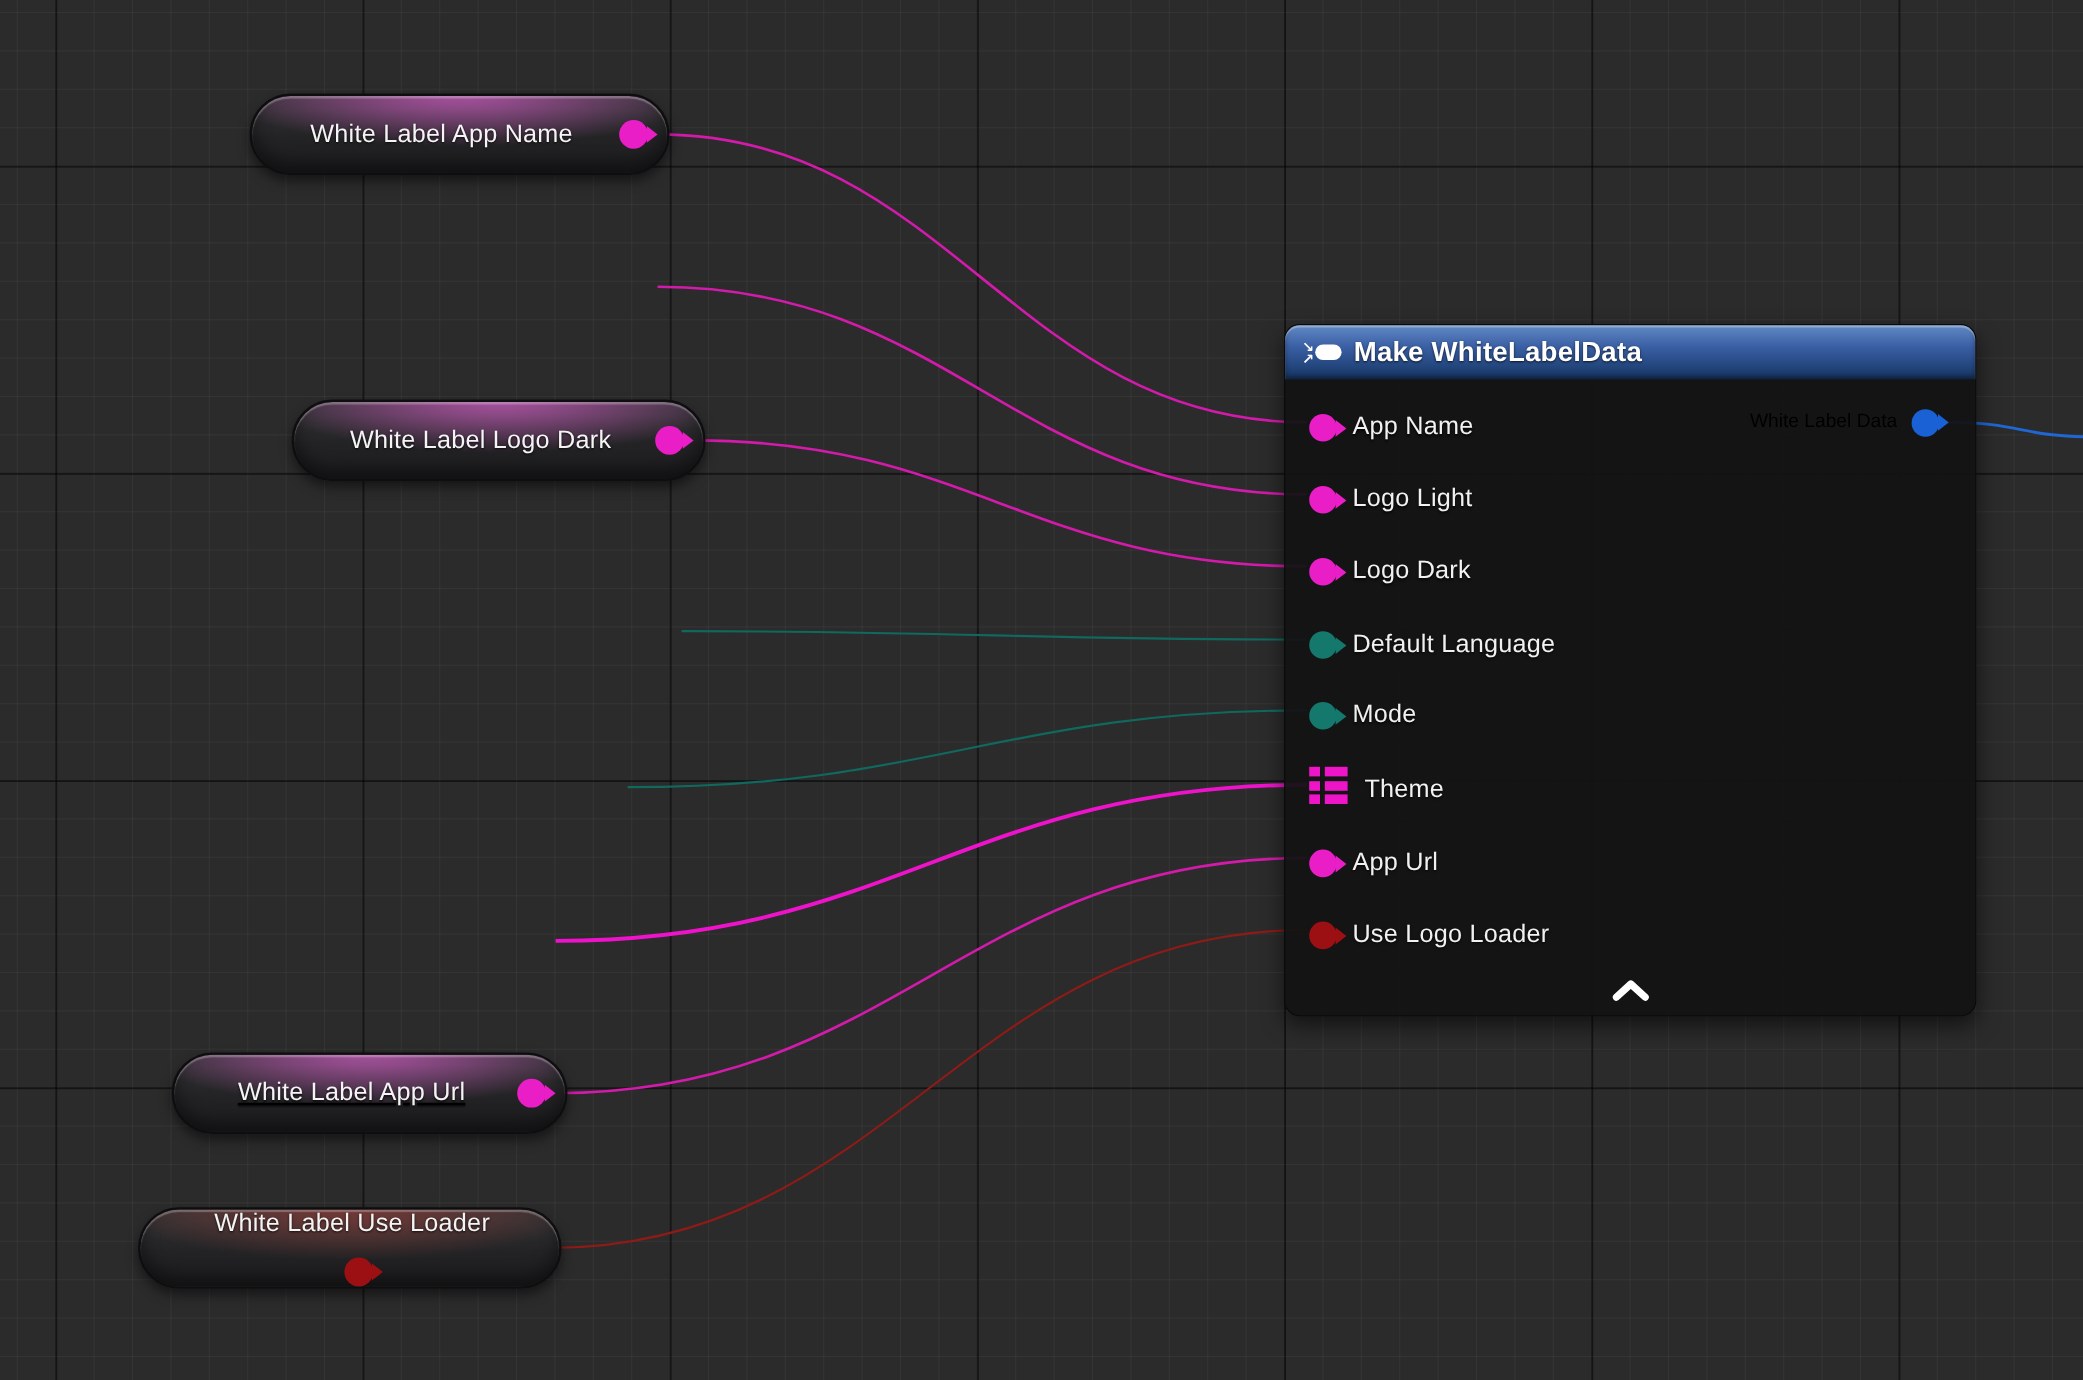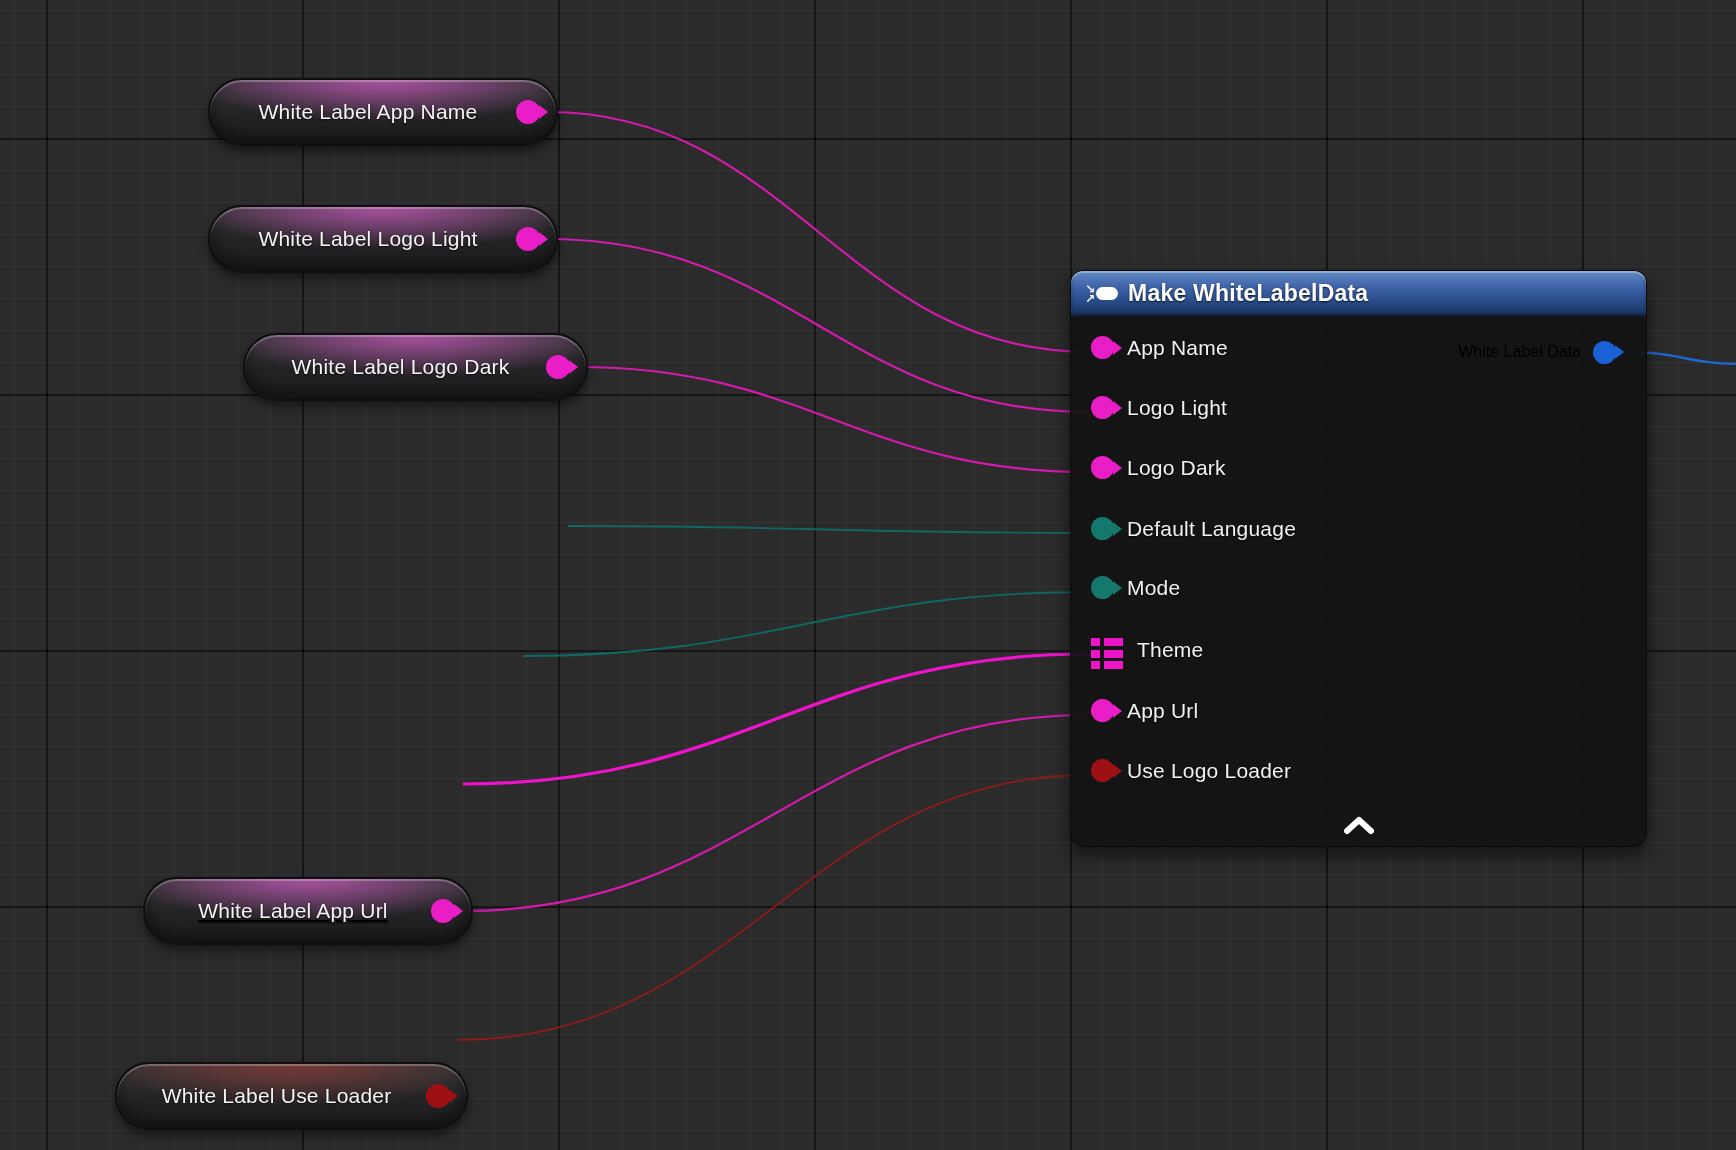--- a/index.html
+++ b/index.html
@@ -58,21 +58,21 @@
   .struct-grid i{background:currentColor;display:block;}
   .getter .pin,.getter .struct-grid{margin-left:10px;}
   
   .g0{left:208px;top:78px;width:350px;}
   .g1{left:208px;top:205px;width:350px;}
   .g2{left:243px;top:333px;width:345px;}
   .g3{left:142px;top:492px;width:436px;}
   .g4{left:143px;top:622px;width:390px;}
   .g5{left:143px;top:750px;width:330px;}
   .g6{left:143px;top:877px;width:330px;text-decoration:underline;}
-  .g7{left:115px;top:1062px;width:353px;}
+  .g7{left:115px;top:1006px;width:353px;flex-direction:column;}
   
   .make-node{
     position:absolute;z-index:2;
     left:1070px;top:270px;width:577px;height:577px;
     border-radius:13px;
     background:rgba(19,19,20,0.94);
     border:1px solid #0a0a0b;
     box-shadow:0 8px 18px rgba(0,0,0,0.55);
   }
   .make-header{
@@ -88,21 +88,21 @@
     font-family:"DejaVu Sans", sans-serif;
     font-size:12px;line-height:10px;font-weight:700;
   }
   .make-icon .pill{width:22px;height:13px;border-radius:7px;background:#fff;margin-left:1px;}
   .make-title{
     color:#fff;font-size:23px;font-weight:700;letter-spacing:0.2px;
     text-shadow:0 1px 2px rgba(0,0,0,0.75);white-space:nowrap;
   }
   .mrow{
     position:absolute;left:20px;height:32px;
-    display:flex;align-items:flex-start;gap:13px;
+    display:flex;align-items:flex-end;gap:13px;
   }
   .mrow .plabel{
     color:#f1f1f1;font-size:21px;letter-spacing:0.2px;
     text-shadow:0 1px 2px rgba(0,0,0,0.8);white-space:nowrap;
   }
   .mrow-out{
     position:absolute;right:30px;height:32px;
     display:flex;align-items:center;gap:12px;
   }
   .collapse-btn{
@@ -124,24 +124,20 @@
       <path d="M 463 784 C 744.7 784, 807.3 654, 1089 654" fill="none" stroke="#ee13cb" stroke-width="3.2"></path>
       <path d="M 463 911 C 744.7 911, 807.3 715, 1089 715" fill="none" stroke="#d21aab" stroke-width="2.2"></path>
       <path d="M 458 1040 C 741.95 1040, 805.05 775, 1089 775" fill="none" stroke="#8d1b17" stroke-width="1.8"></path>
       <path d="M 1624 352 C 1684 352, 1684 364, 1744 364" fill="none" stroke="#1f67d2" stroke-width="2.4"></path>
     </svg>
 
   <div class="getter g0" style="--glow: #b555ab;">
     <span class="glabel">White Label App Name</span>
     <span class="pin" style="color: rgb(233, 30, 198);"></span>
   </div>
-  <div class="getter g1" style="--glow: #b555ab;">
-    <span class="glabel">White Label Logo Light</span>
-    <span class="pin" style="color: rgb(233, 30, 198);"></span>
-  </div>
   <div class="getter g2" style="--glow: #b555ab;">
     <span class="glabel">White Label Logo Dark</span>
     <span class="pin" style="color: rgb(233, 30, 198);"></span>
   </div>
   <div class="getter g6" style="--glow: #b555ab;">
     <span class="glabel">White Label App Url</span>
     <span class="pin" style="color: rgb(233, 30, 198);"></span>
   </div>
   <div class="getter g7" style="--glow: #7c3b38;">
     <span class="glabel">White Label Use Loader</span>

